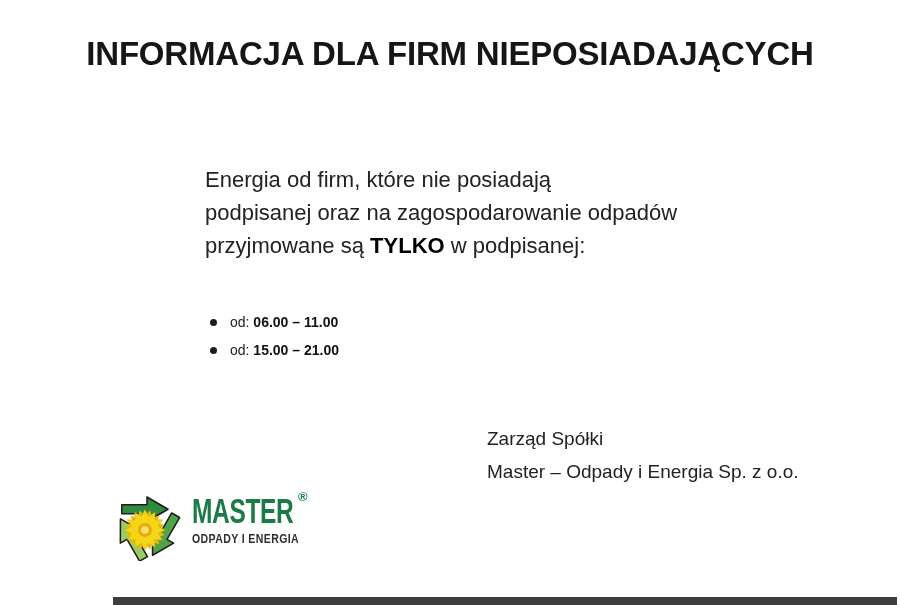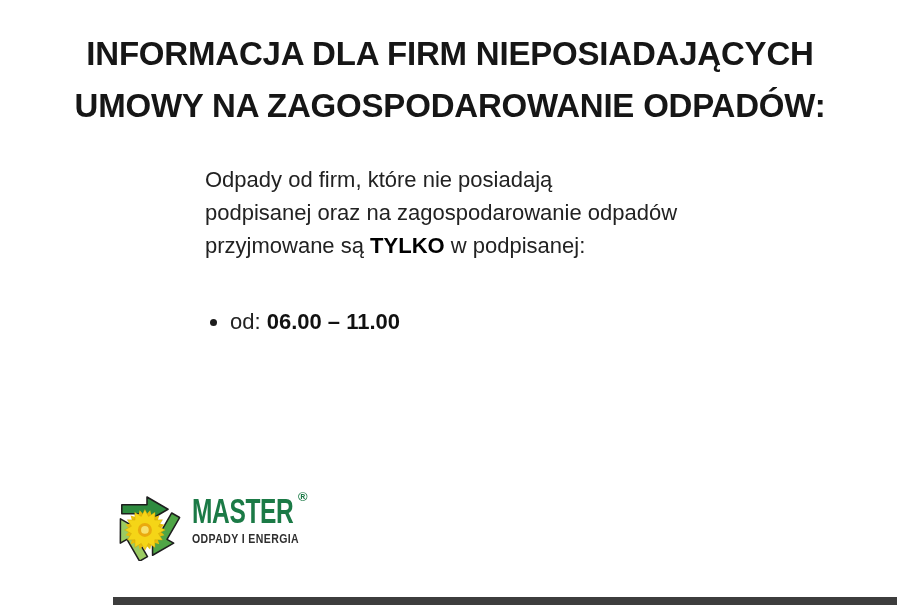--- a/index.html
+++ b/index.html
@@ -10,21 +10,21 @@
   .title{
     position:absolute;top:28px;left:0;width:900px;text-align:center;
     font-size:33px;font-weight:700;line-height:52px;letter-spacing:-0.2px;color:#161616;
   }
   .intro{
     position:absolute;left:205px;top:163px;font-size:22px;line-height:33px;color:#222;
   }
   .intro span{white-space:pre-wrap;}
   .intro b{font-weight:700;color:#000000;}
   .hours{
-    position:absolute;left:206px;top:308px;font-size:22px;line-height:28px;color:#222;
+    position:absolute;left:206px;top:308px;font-size:14px;line-height:28px;color:#222;
   }
   .hour-item{position:relative;padding-left:24px;}
   .hour-item span{white-space:pre-wrap;}
   .hour-item.bulleted::before{
     content:"";position:absolute;left:4px;top:11px;width:7px;height:7px;border-radius:50%;background:#1c1c1c;
   }
   .hour-item b{font-weight:700;color:#111;}
   .signature{
     position:absolute;left:487px;top:422px;font-size:19px;line-height:33px;color:#222;
   }
@@ -50,33 +50,37 @@
     position:absolute;left:113px;top:597px;width:784px;height:8px;background:#3d3d3d;
   }
 </style>
 </head>
 <body>
 
 <div class="page">
 
   <div class="title">
     <div>INFORMACJA DLA FIRM NIEPOSIADAJĄCYCH</div>
-    <div>UMOWY NA ZAGOSPODAROWANIE ODPADÓW:</div>
   </div>
 
   <div class="intro">
-    <div>Odpady od firm, które nie posiadają</div>
+    <div>Energia od firm, które nie posiadają</div>
     <div>podpisanej oraz na zagospodarowanie odpadów</div>
     <div><span>przyjmowane są </span><b>TYLKO</b><span> w podpisanej:</span></div>
   </div>
 
   <div class="hours">
     <div class="hour-item bulleted"><span>od: </span><b>06.00 – 11.00</b></div>
+    <div class="hour-item bulleted"><span>od: </span><b>15.00 – 21.00</b></div>
   </div>
 
+  <div class="signature">
+    <div>Zarząd Spółki</div>
+    <div>Master – Odpady i Energia Sp. z o.o.</div>
+  </div>
 
   <div class="logo">
     <svg class="logo-icon" viewBox="0 0 100 100" xmlns="http://www.w3.org/2000/svg">
       <g stroke="#1e1e1e" stroke-width="2.2" stroke-linejoin="round">
         <path fill="#2e8b3f" d="M14 21 H50 V10 L80 27.5 L50 45 V34 H14 Z"></path>
         <path fill="#4fa546" d="M14 21 H50 V10 L80 27.5 L50 45 V34 H14 Z" transform="rotate(120 50 54)"></path>
         <path fill="#9bcb63" d="M14 21 H50 V10 L80 27.5 L50 45 V34 H14 Z" transform="rotate(240 50 54)"></path>
       </g>
       <g transform="translate(-3 2)">
         <polygon fill="#e7bd0b" transform="rotate(15 50 55)" points="79,55 69.3,60.2 75.1,69.5 64.1,69.1 64.5,80.1 55.2,74.3 50,84 44.8,74.3 35.5,80.1 35.9,69.1 24.9,69.5 30.7,60.2 21,55 30.7,49.8 24.9,40.5 35.9,40.9 35.5,29.9 44.8,35.7 50,26 55.2,35.7 64.5,29.9 64.1,40.9 75.1,40.5 69.3,49.8"></polygon>

